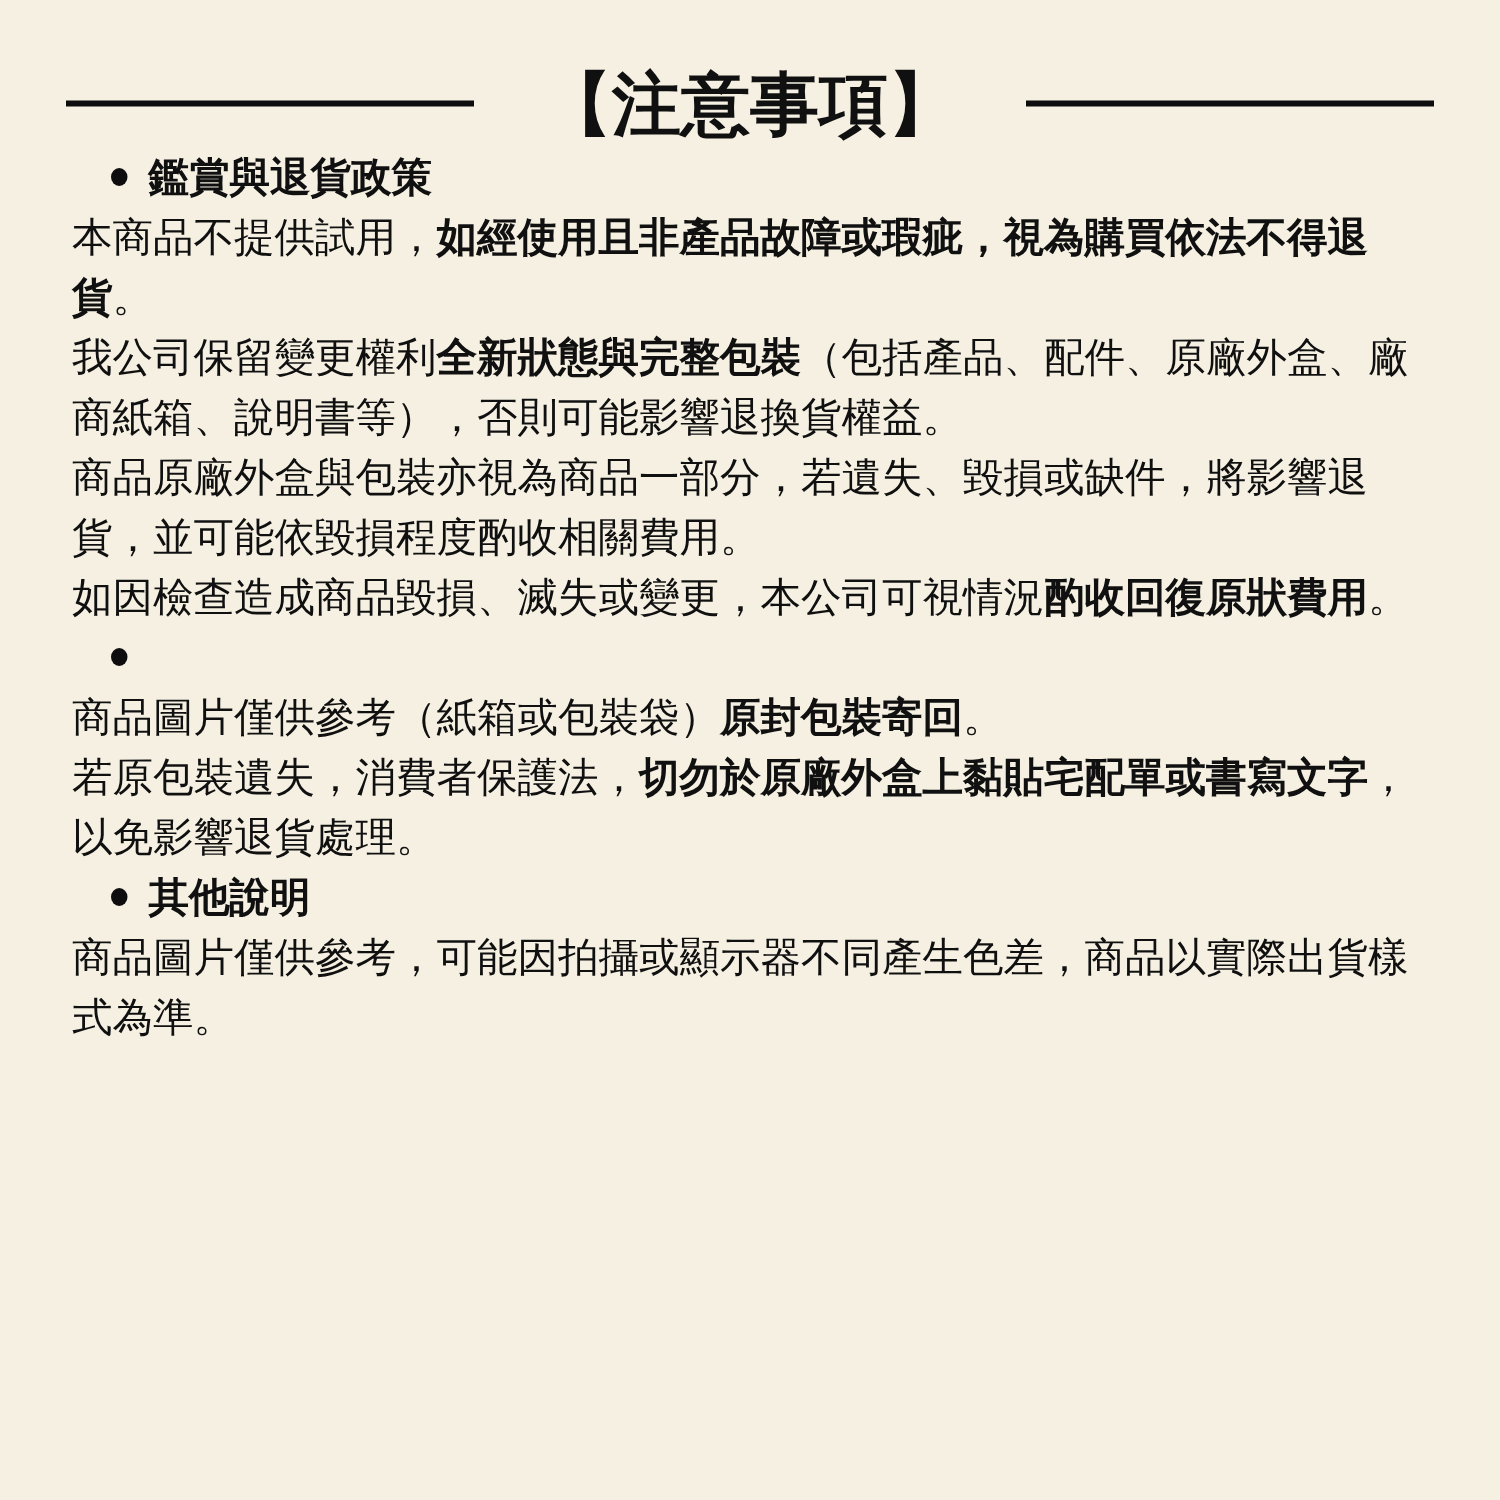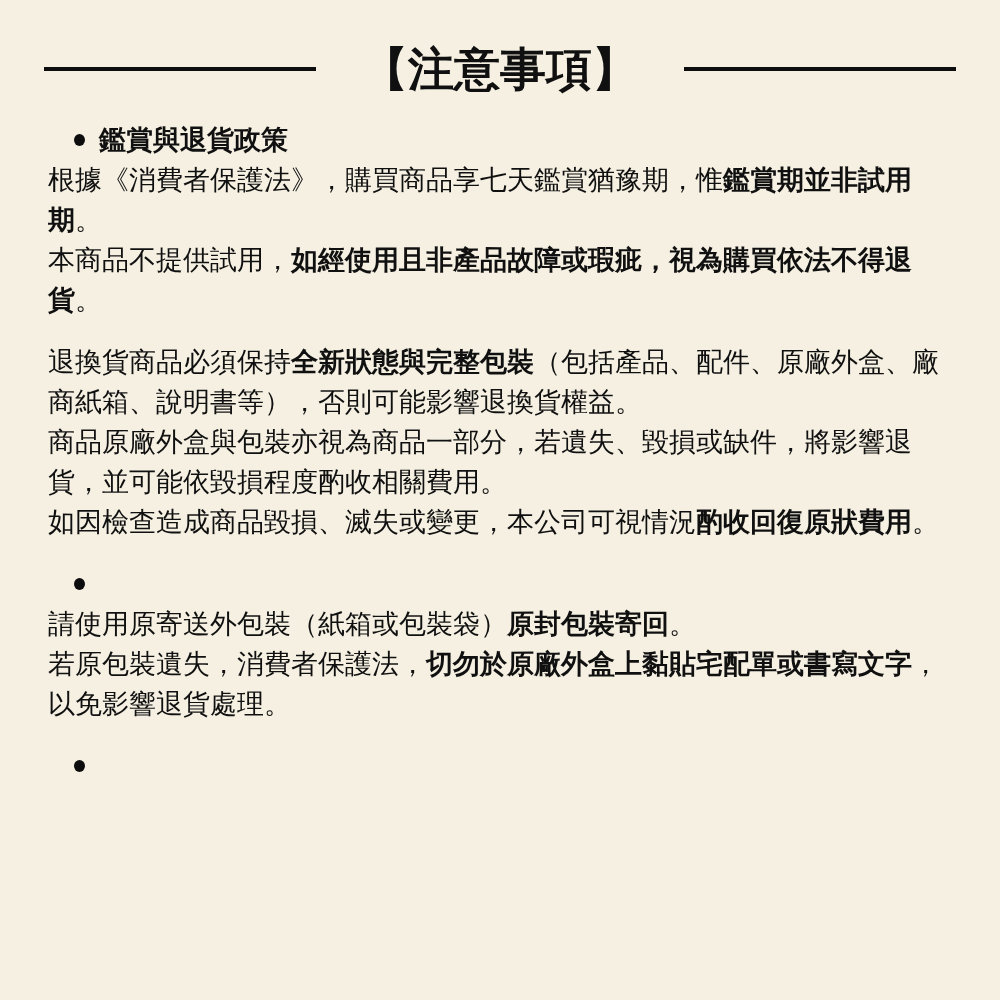--- a/index.html
+++ b/index.html
@@ -32,21 +32,20 @@
     line-height: 1;
     margin: 0;
     padding: 0 2px;
     letter-spacing: 0px;
     white-space: nowrap;
   }
   .sections {
     padding: 0 48px;
   }
   .section {
-    margin-top: 22px;
   }
   .section-heading-row {
     display: flex;
     align-items: center;
     padding-left: 26px;
     height: 40px;
   }
   .bullet-icon {
     width: 11px;
     height: 12px;
@@ -84,33 +83,34 @@
   <h1 class="page-title">【注意事項】</h1>
   <div class="title-rule"></div>
 </header>
 
 <main class="sections">
     <section class="section">
       <div class="section-heading-row">
         <span class="bullet-icon"></span>
         <h2 class="section-heading">鑑賞與退貨政策</h2>
       </div>
-      <p class="paragraph"><span class="seg-normal">根據《消費者保護法》，購買商品享七天鑑賞猶豫期，惟</span><span class="seg-bold">鑑賞期並非試用期</span><span class="seg-normal">。</span></p>
       <p class="paragraph"><span class="seg-normal">本商品不提供試用，</span><span class="seg-bold">如經使用且非產品故障或瑕疵，視為購買依法不得退貨</span><span class="seg-normal">。</span></p>
     </section>
     <section class="section">
-      <p class="paragraph"><span class="seg-normal">退換貨商品必須保持</span><span class="seg-bold">全新狀態與完整包裝</span><span class="seg-normal">（包括產品、配件、原廠外盒、廠商紙箱、說明書等），否則可能影響退換貨權益。</span></p>
+      <p class="paragraph"><span class="seg-normal">我公司保留變更權利</span><span class="seg-bold">全新狀態與完整包裝</span><span class="seg-normal">（包括產品、配件、原廠外盒、廠商紙箱、說明書等），否則可能影響退換貨權益。</span></p>
       <p class="paragraph"><span class="seg-normal">商品原廠外盒與包裝亦視為商品一部分，若遺失、毀損或缺件，將影響退貨，並可能依毀損程度酌收相關費用。</span></p>
       <p class="paragraph"><span class="seg-normal">如因檢查造成商品毀損、滅失或變更，本公司可視情況</span><span class="seg-bold">酌收回復原狀費用</span><span class="seg-normal">。</span></p>
     </section>
     <section class="section">
       <div class="section-heading-row">
         <span class="bullet-icon"></span>
       </div>
-      <p class="paragraph"><span class="seg-normal">請使用原寄送外包裝（紙箱或包裝袋）</span><span class="seg-bold">原封包裝寄回</span><span class="seg-normal">。</span></p>
+      <p class="paragraph"><span class="seg-normal">商品圖片僅供參考（紙箱或包裝袋）</span><span class="seg-bold">原封包裝寄回</span><span class="seg-normal">。</span></p>
       <p class="paragraph"><span class="seg-normal">若原包裝遺失，消費者保護法，</span><span class="seg-bold">切勿於原廠外盒上黏貼宅配單或書寫文字</span><span class="seg-normal">，以免影響退貨處理。</span></p>
     </section>
     <section class="section">
       <div class="section-heading-row">
         <span class="bullet-icon"></span>
+        <h2 class="section-heading">其他說明</h2>
       </div>
+      <p class="paragraph"><span class="seg-normal">商品圖片僅供參考，可能因拍攝或顯示器不同產生色差，商品以實際出貨樣式為準。</span></p>
     </section>
   </main>
 
 </body></html>

